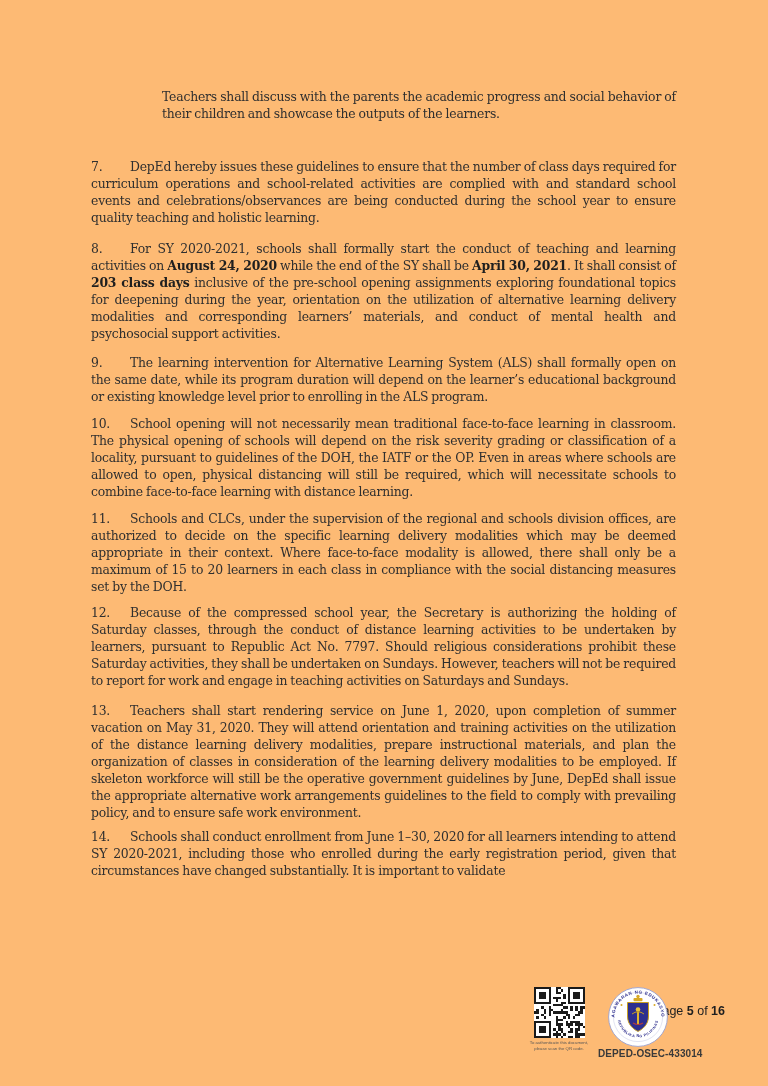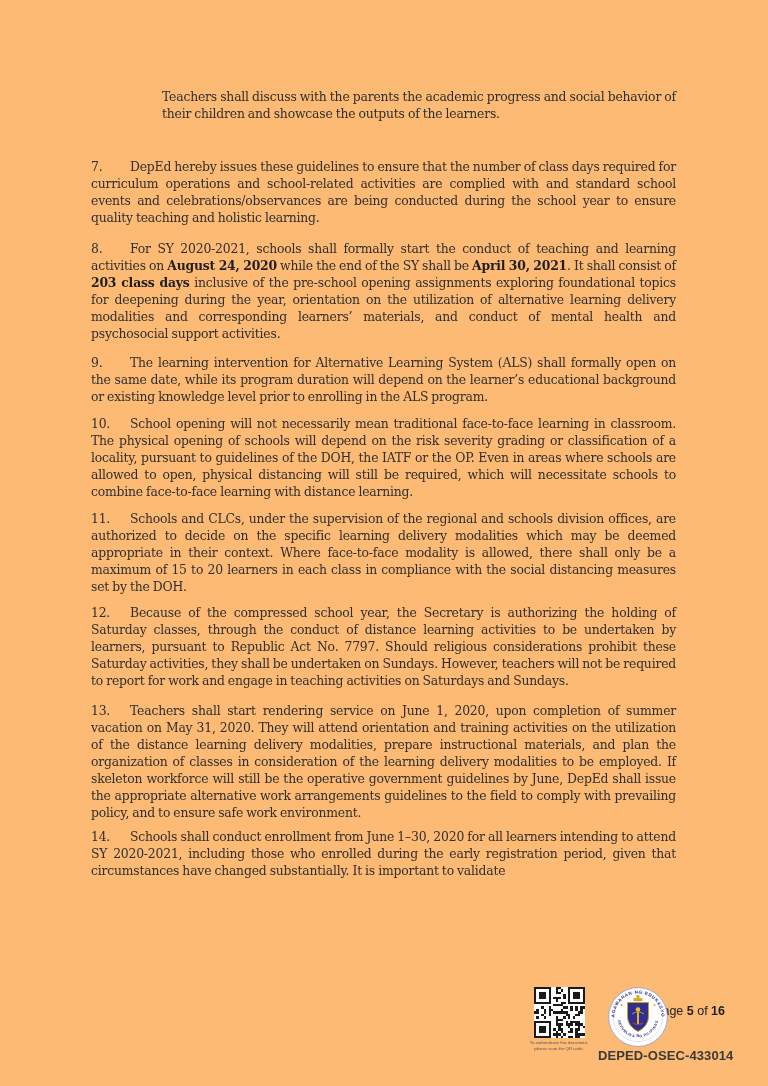--- a/index.html
+++ b/index.html
@@ -46,21 +46,21 @@
     font-size:4.3px;line-height:5.5px;color:#555;
   }
   .seal-block{
     position:absolute;left:598px;top:987px;width:80px;
     text-align:center;
   }
   .seal-block svg{display:block;margin:0 auto;}
   .seal-code{
     margin-top:1px;
     font-family:"Liberation Sans", sans-serif;
-    font-weight:bold;font-size:13px;color:#3a3a3a;
+    font-weight:bold;font-size:10px;color:#3a3a3a;
     letter-spacing:0.1px;white-space:nowrap;
   }
 </style>
 </head>
 <body>
 
 <div class="page">
 
   <div class="content">
     <p class="para intro" style="margin-bottom:36px"><span>Teachers shall discuss with the parents the academic progress and social behavior of their children and showcase the outputs of the learners.</span></p>

